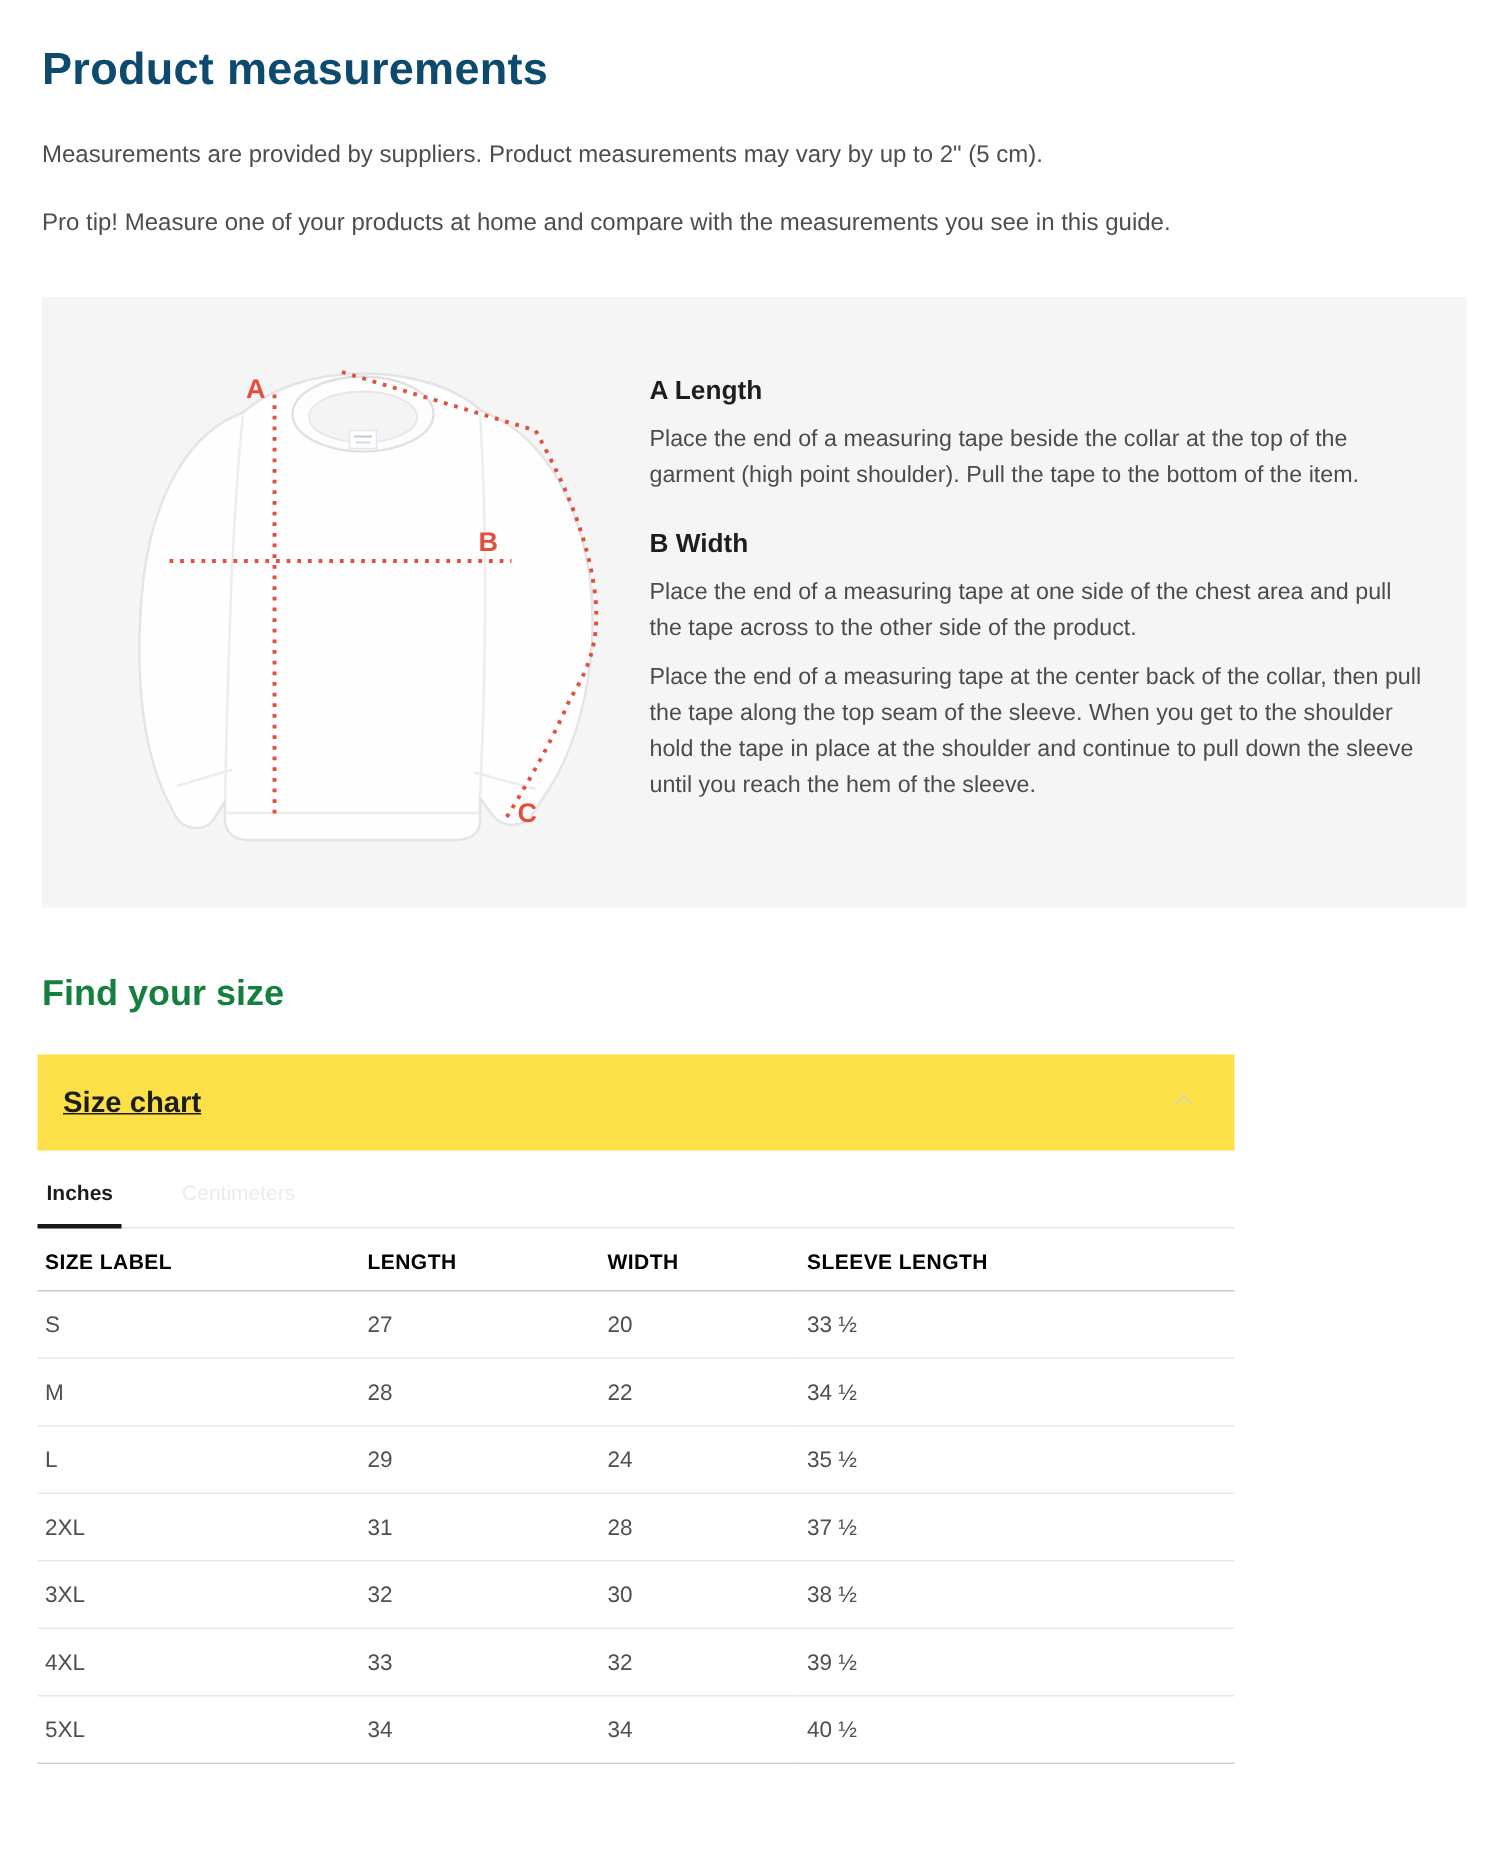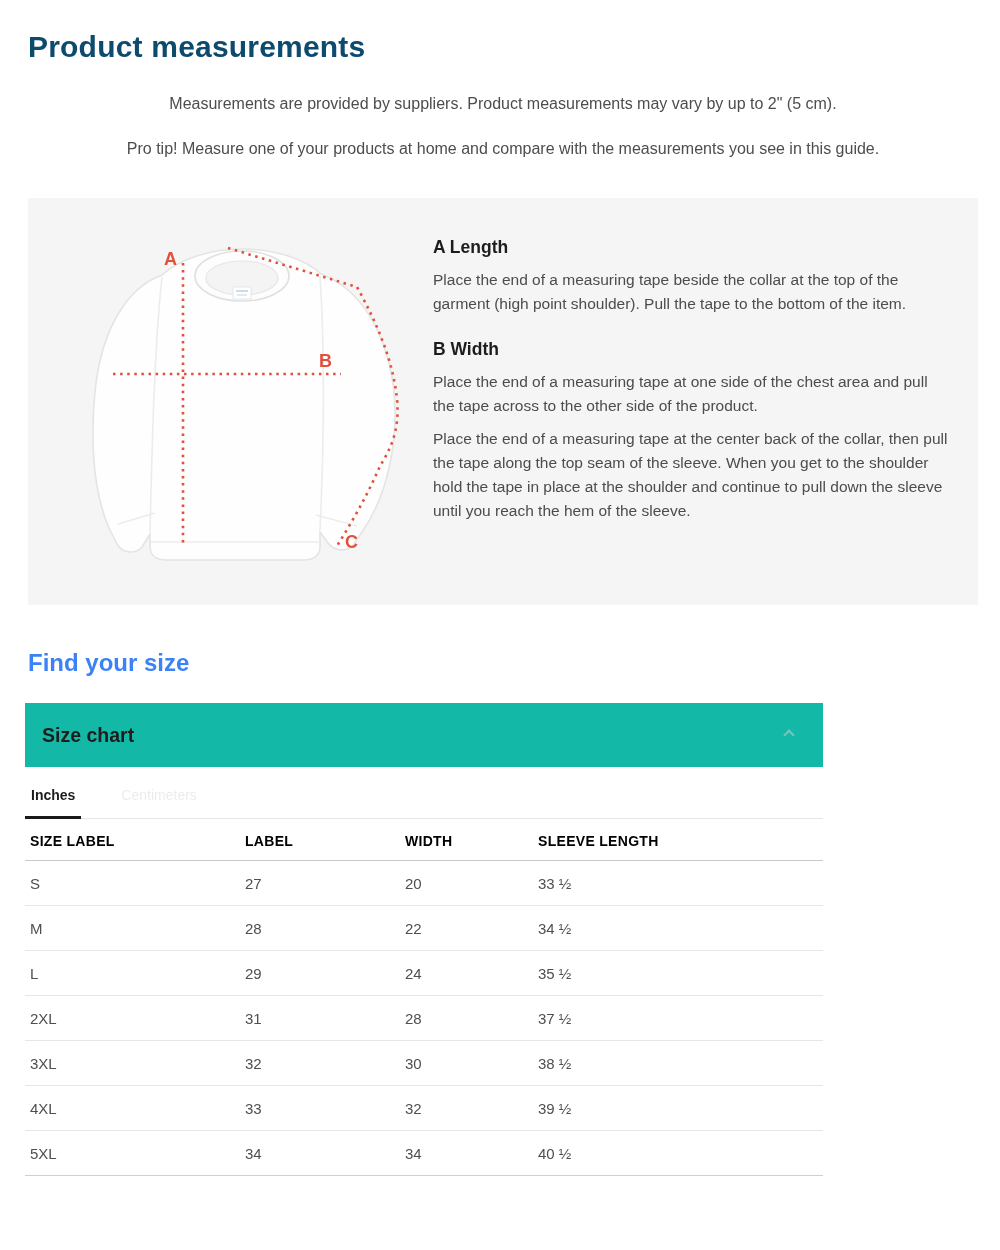--- a/index.html
+++ b/index.html
@@ -7,46 +7,47 @@
   body {
     width: 1000px; height: 1250px;
     font-family: "Liberation Sans", "DejaVu Sans", sans-serif;
     color: #1e1e1e;
     position: relative;
     overflow: hidden;
   }
   .page { padding: 30px 22px 30px 28px; }
 
   h1.page-title { font-size: 30px; font-weight: 700; letter-spacing: .2px; color: #0c4a6e; }
-  .intro p { margin-top: 22px; font-size: 16px; line-height: 1.45; color: #4d4d4d; text-align: center; }
+  .intro p { margin-top: 22px; font-size: 16px; line-height: 1.45; color: #4d4d4d; }
   .intro p:first-child { margin-top: 28px; }
 
   
   .panel {
     margin-top: 38px;
     width: 950px; height: 407px;
     background: #f5f5f6;
     position: relative;
   }
   .figure { position: absolute; left: 30px; top: 33px; }
   .guide-col { position: absolute; left: 405px; top: 38px; width: 518px; }
   .guide-col h3 { font-size: 17.5px; font-weight: 700; color: #1d1d1d; line-height: 1.3; margin-top: 22px; }
-  .guide-col h3:first-child { margin-top: 0; }
+  .guide-col h3:first-child { margin-top: 13px; }
   .guide-col p { margin-top: 9px; font-size: 15.5px; line-height: 1.55; color: #4c4c4c; }
 
   
-  h2.find-size { margin-top: 44px; font-size: 24px; font-weight: 700; color: #3b82f6; }
+  h2.find-size { margin-top: 44px; font-size: 24px; font-weight: 700; color: #15803d; }
 
   .size-chart-bar {
     margin-top: 26px; margin-left: -3px;
     width: 798px; height: 64px;
-    background: #14b8a6;
+    background: #fde047;
     display: flex; align-items: center;
     padding: 0 30px 0 17px;
     cursor: pointer;
+    text-decoration: underline;
   }
   .size-chart-bar .bar-title { font-size: 19.5px; font-weight: 700; color: #1d1d1d; }
   .chevron {
     margin-left: auto;
     width: 8px; height: 8px;
     border-right: 2px solid #cfcfcf;
     border-bottom: 2px solid #cfcfcf;
     transform: rotate(225deg);
     opacity: .55;
   }
@@ -174,21 +175,21 @@
   <table class="size-table">
     <colgroup>
         <col style="width:215px">
         <col style="width:160px">
         <col style="width:133px">
         <col>
       </colgroup>
     <thead>
       <tr>
         <th>SIZE LABEL</th>
-        <th>LABEL</th>
+        <th>LENGTH</th>
         <th>WIDTH</th>
         <th>SLEEVE LENGTH</th>
       </tr>
     </thead>
     <tbody>
         <tr>
           <td>S</td>
           <td>27</td>
           <td>20</td>
           <td>33 ½</td>

